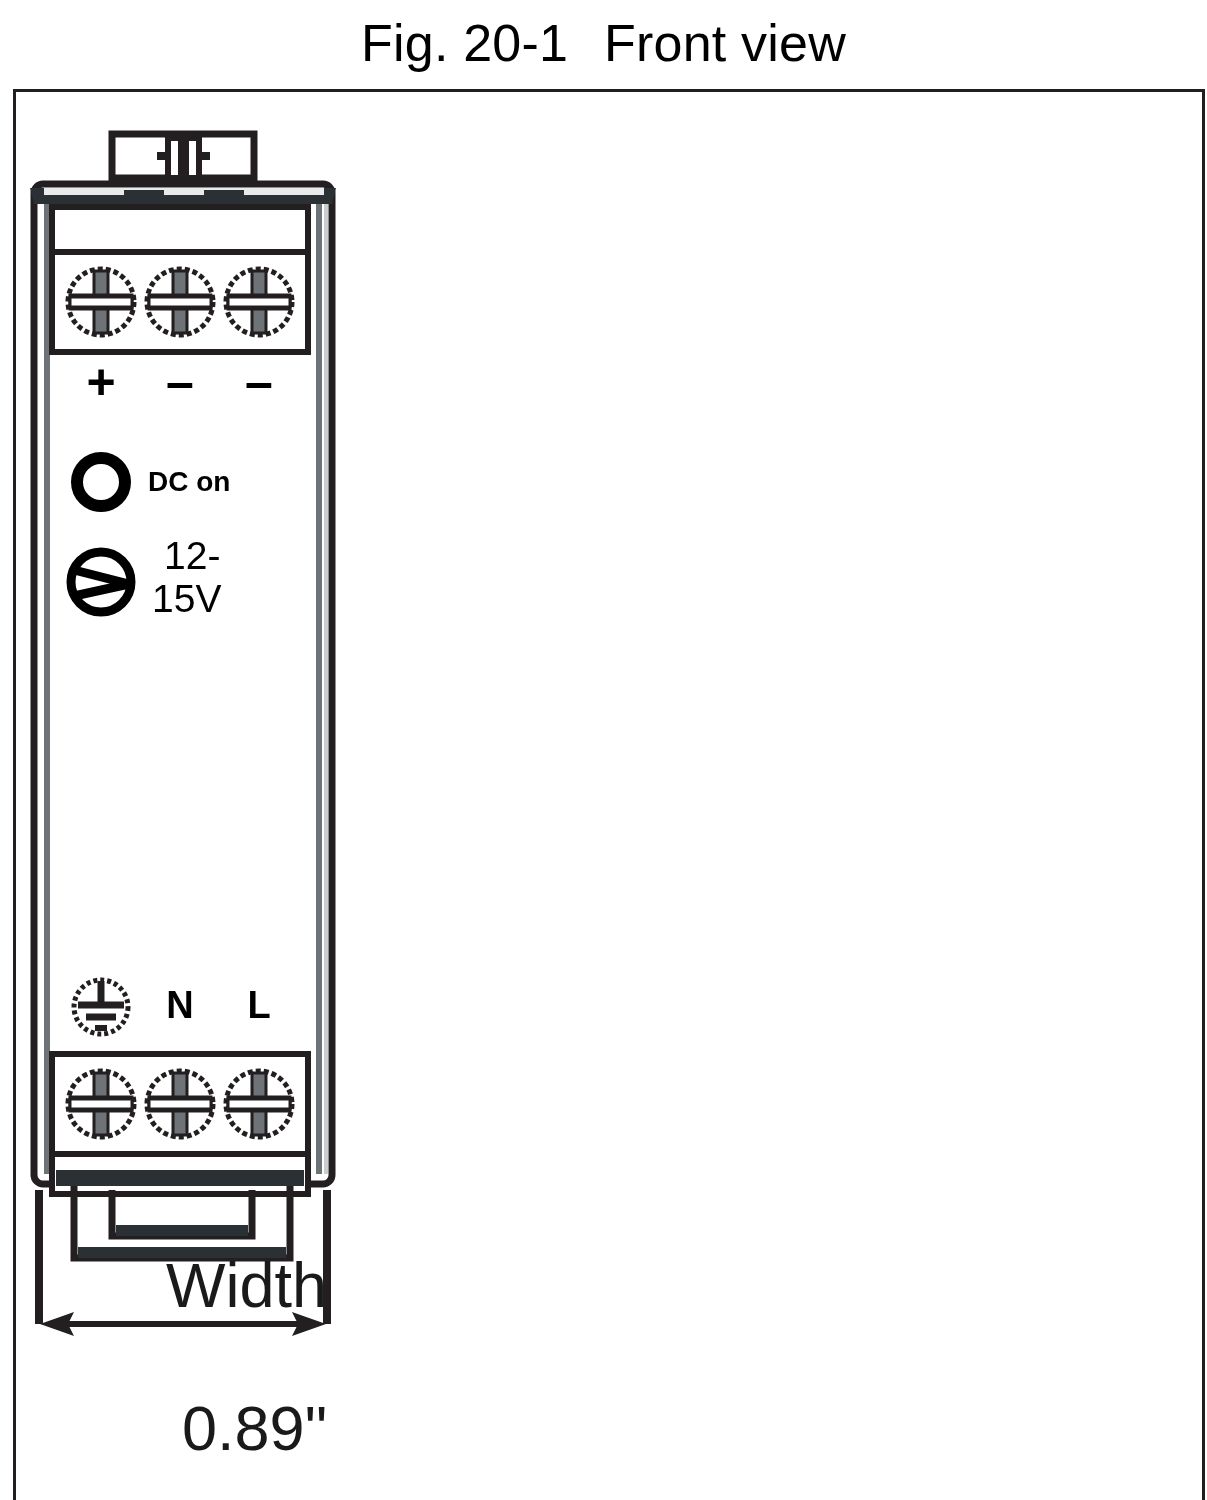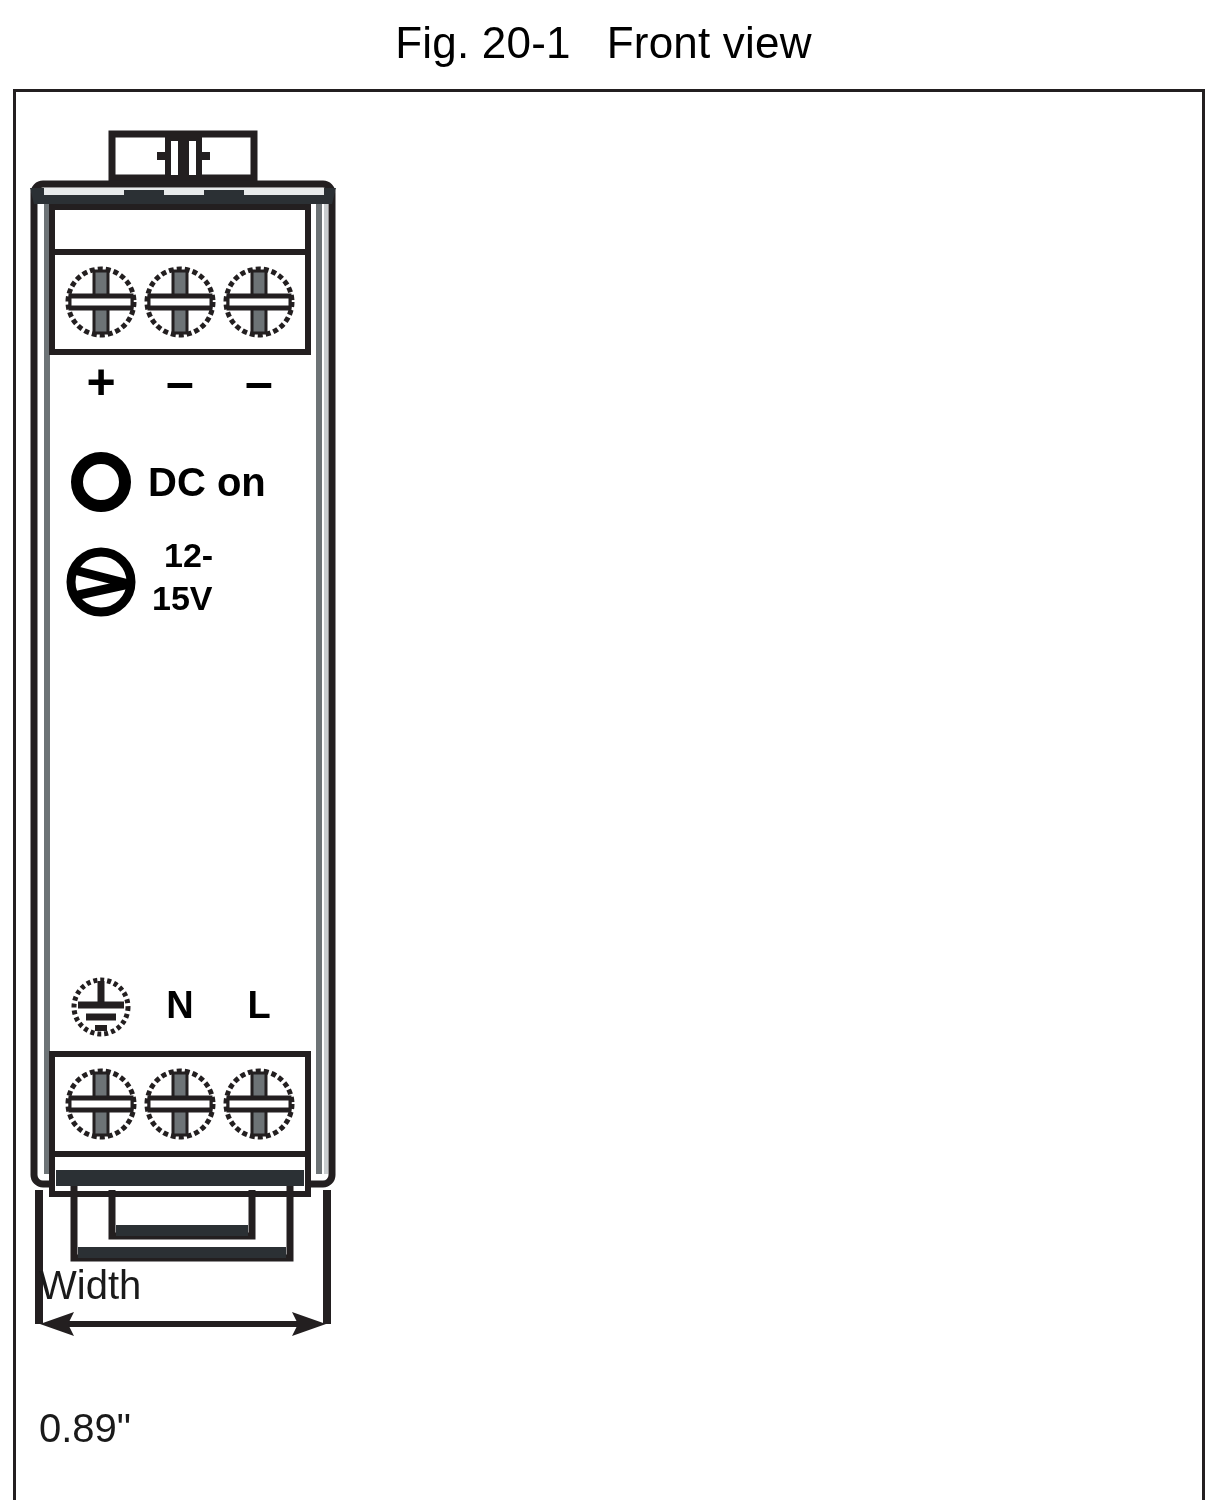--- a/index.html
+++ b/index.html
@@ -15,21 +15,21 @@
     overflow: hidden;
   }
 
   
   #figure-caption {
     position: absolute;
     left: 0;
     top: 14px;
     width: 1207px;
     text-align: center;
-    font-size: 44px;
+    font-size: 52px;
     line-height: 58px;
     color: #000000;
     letter-spacing: 0.2px;
     white-space: pre;
   }
   #figure-caption .cap-id { }
   #figure-caption .cap-gap { display: inline-block; width: 36px; }
   #figure-caption .cap-title { }
 
   
@@ -61,40 +61,40 @@
     white-space: pre;
   }
   .term-sign {
     font-size: 50px;
     font-weight: 700;
     line-height: 50px;
     text-align: center;
     width: 70px;
   }
   .label-dcon {
-    font-size: 40px;
+    font-size: 28px;
     font-weight: 700;
     line-height: 42px;
   }
   .label-volt {
-    font-size: 34px;
-    font-weight: 700;
+    font-size: 39px;
+    font-weight: 400;
     line-height: 41px;
   }
   .label-nl {
     font-size: 38px;
     font-weight: 700;
     line-height: 40px;
     text-align: center;
     width: 56px;
   }
   .dim-text {
-    font-size: 40px;
+    font-size: 63px;
     line-height: 56px;
-    text-align: left;
+    text-align: right;
     color: #1a1a1a;
   }
 </style>
 </head>
 <body>
 
 <div id="figure-caption"><span class="cap-id">Fig. 20-1</span><span class="cap-gap"></span><span class="cap-title">Front view</span></div>
 
 <div id="figure-frame">
 

